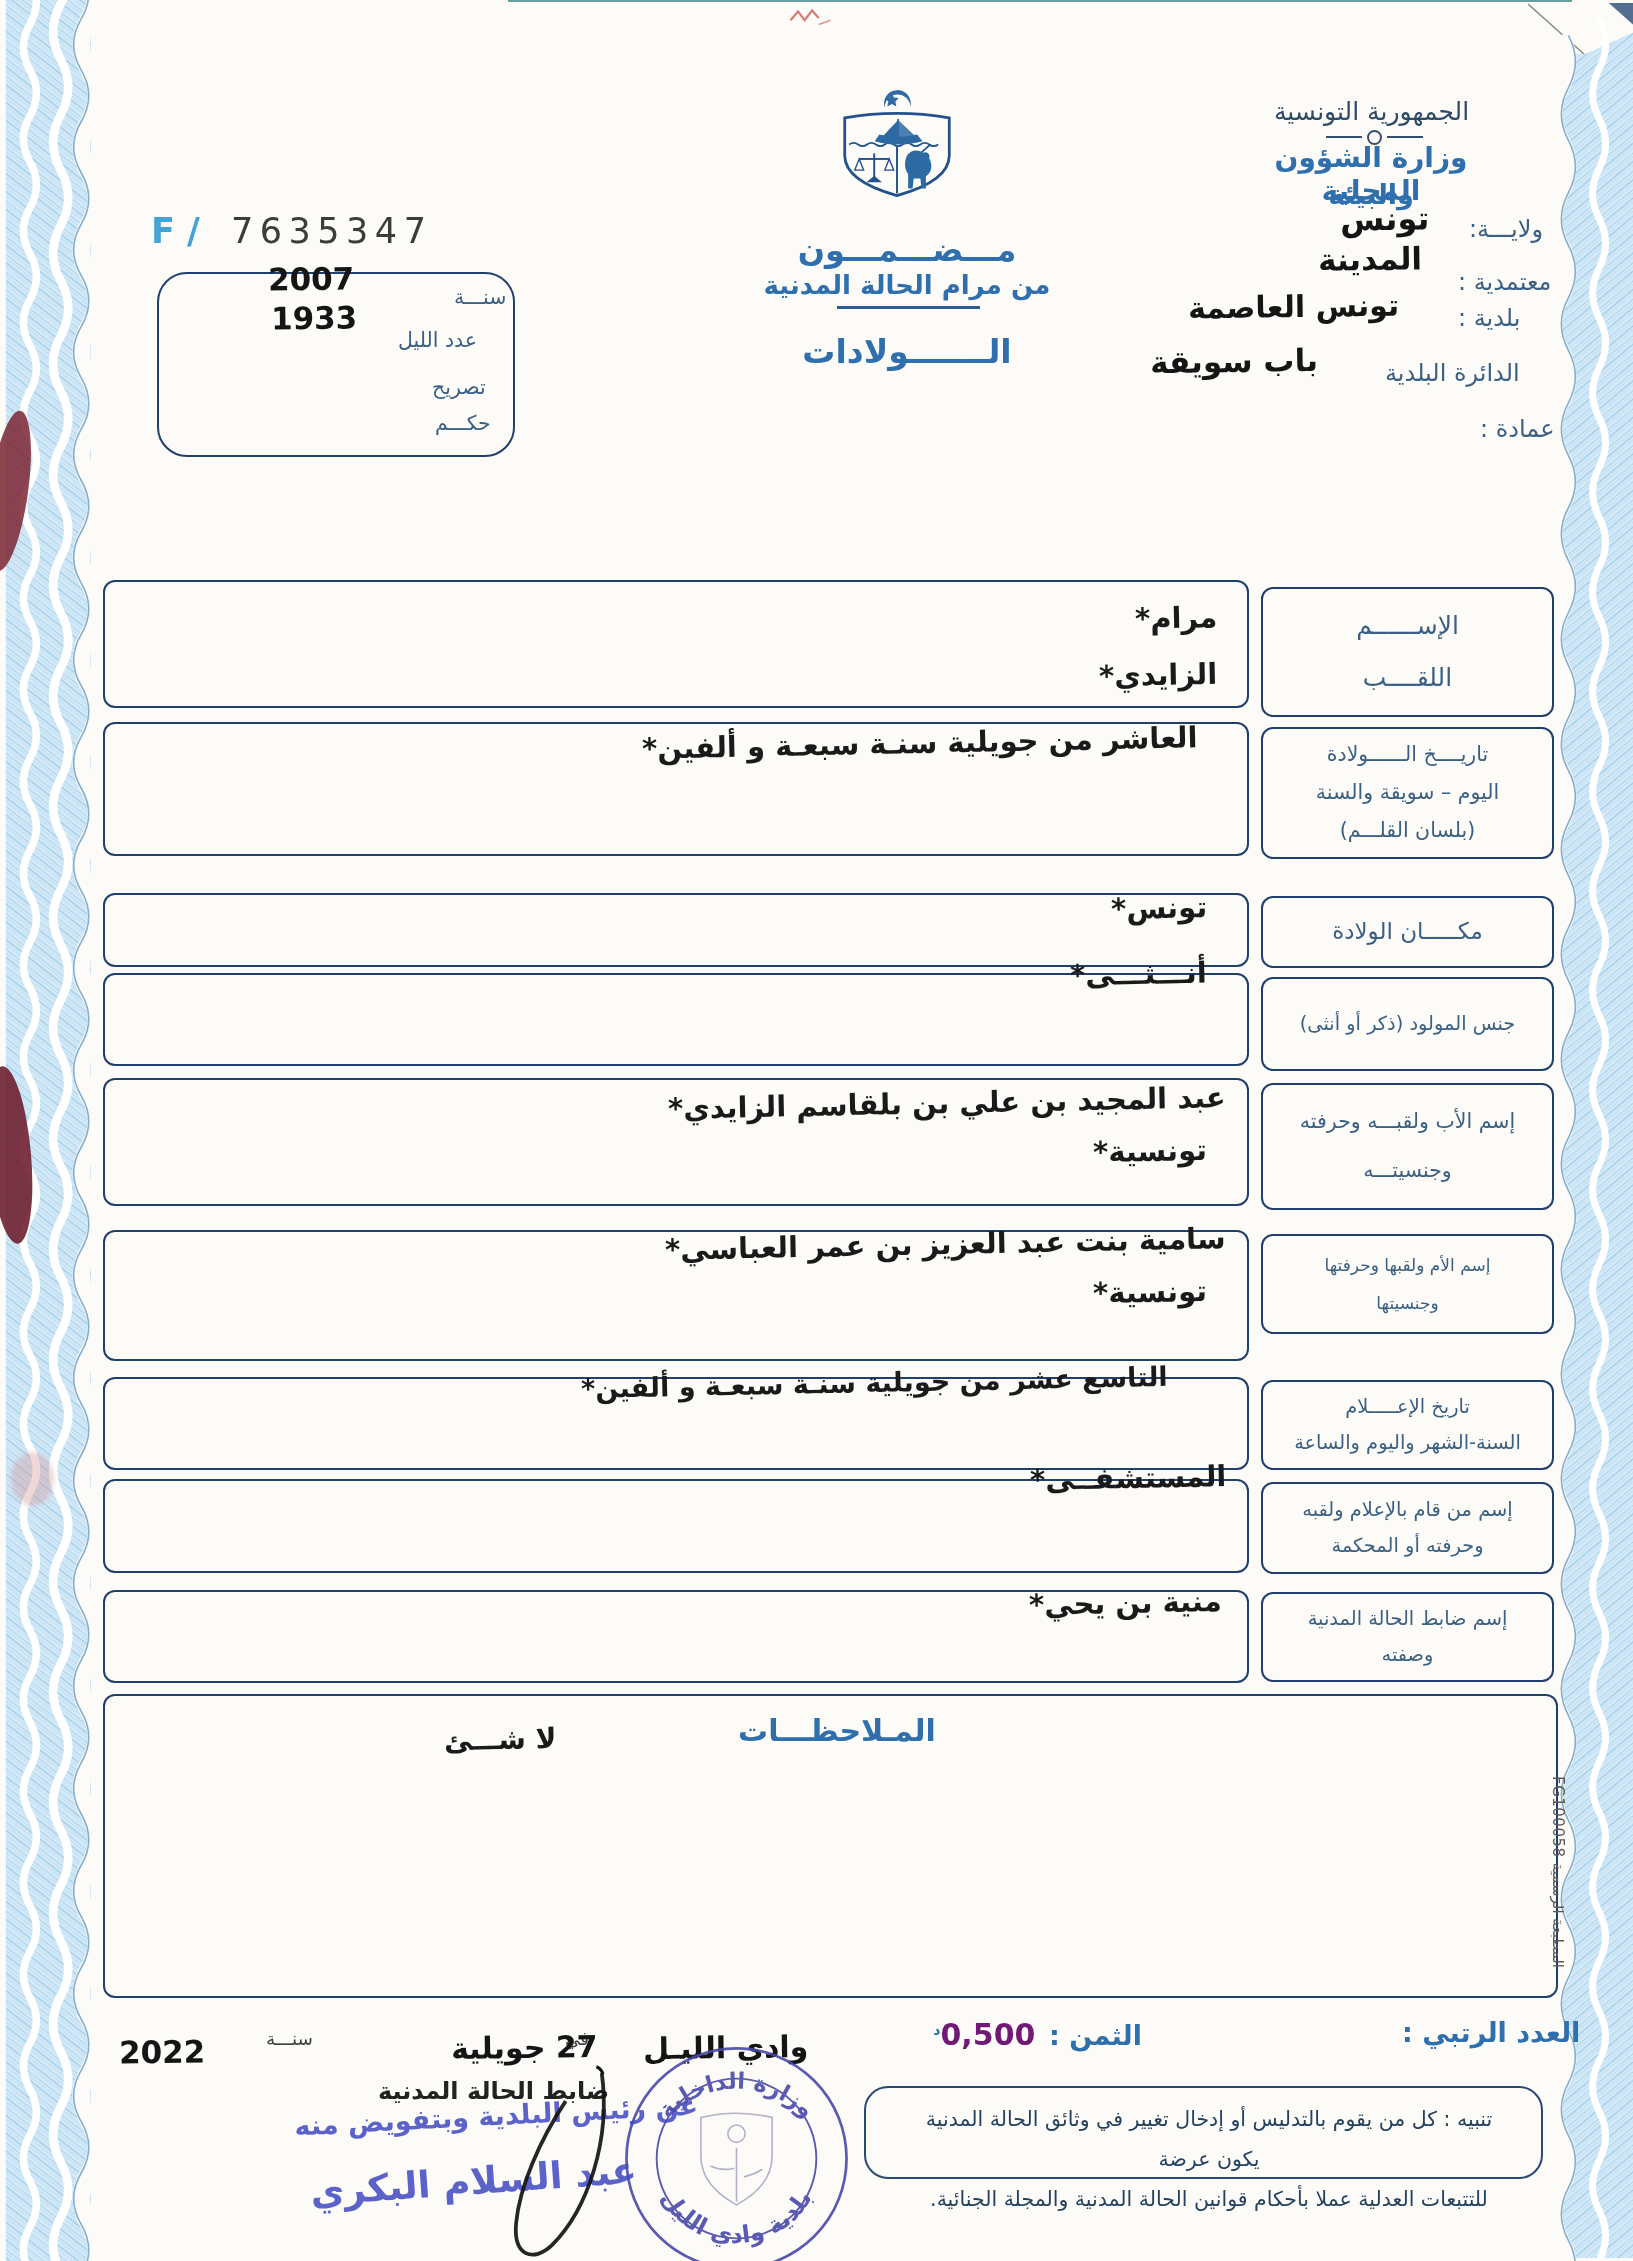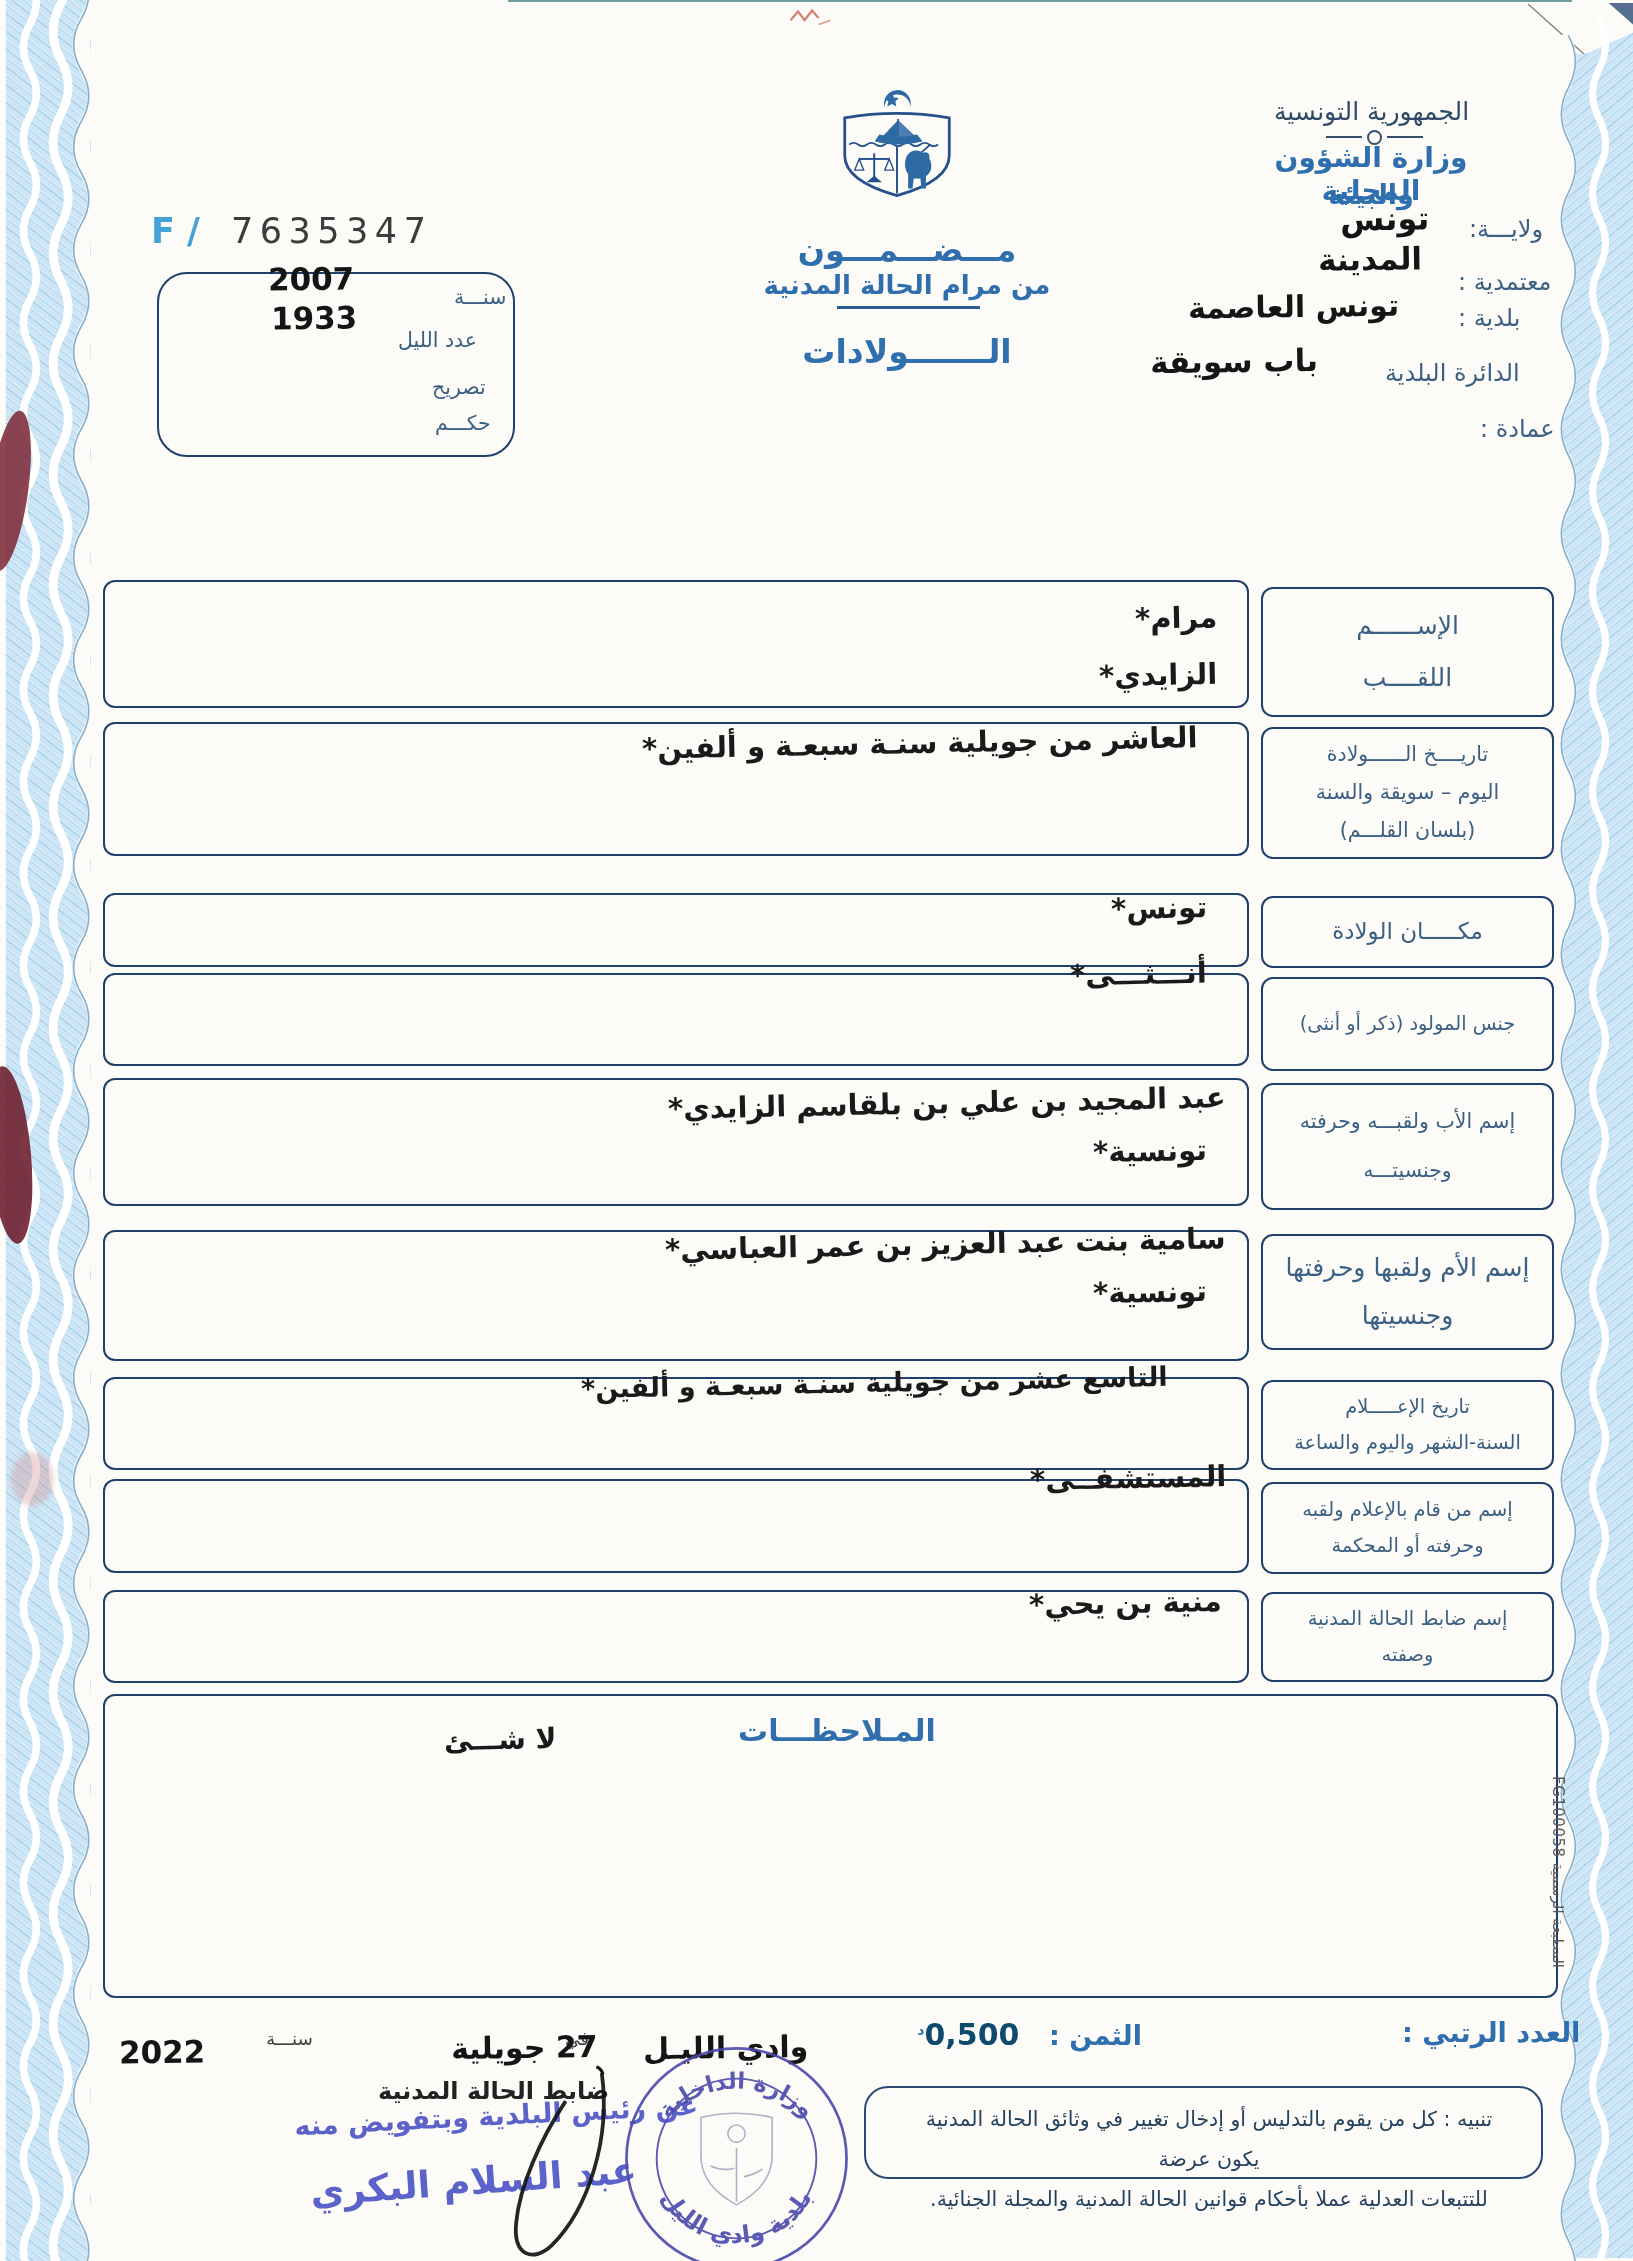--- a/index.html
+++ b/index.html
@@ -165,21 +165,21 @@
 
   <div class="box" style="left:103px;top:1078px;width:1142px;height:124px"></div>
   <div class="box lblbox" style="left:1261px;top:1083px;width:293px;height:127px;font-size:20.5px">
     <span class="ln">إسم الأب ولقبـــه وحرفته</span>
     <span class="ln">وجنسيتـــه</span>
   </div>
   <div class="stamp" style="right:407px;top:1086px">عبد المجيد بن علي بن بلقاسم الزايدي*</div>
   <div class="stamp" style="right:426px;top:1134px">تونسية*</div>
 
   <div class="box" style="left:103px;top:1230px;width:1142px;height:127px"></div>
-  <div class="box lblbox" style="left:1261px;top:1234px;width:293px;height:116px;font-size:25px">
+  <div class="box lblbox" style="left:1261px;top:1234px;width:293px;height:100px;font-size:17px">
     <span class="ln">إسم الأم ولقبها وحرفتها</span>
     <span class="ln">وجنسيتها</span>
   </div>
   <div class="stamp" style="right:407px;top:1227px">سامية بنت عبد العزيز بن عمر العباسي*</div>
   <div class="stamp" style="right:426px;top:1275px">تونسية*</div>
 
   <div class="box" style="left:103px;top:1377px;width:1142px;height:89px"></div>
   <div class="box lblbox" style="left:1261px;top:1380px;width:293px;height:90px;font-size:19.4px">
     <span class="ln">تاريخ الإعـــــلام</span>
     <span class="ln">السنة-الشهر واليوم والساعة</span>
@@ -200,21 +200,21 @@
   </div>
   <div class="stamp" style="right:411px;top:1586px">منية بن يحي*</div>
 
   <div class="box" style="left:103px;top:1694px;width:1451px;height:300px"></div>
   <div class="abs blue bold" style="left:738px;top:1713px;font-size:30px;letter-spacing:1.1px">المـلاحظـــات</div>
   <div class="stamp" style="left:444px;top:1723px;font-size:28px">لا شـــئ</div>
 
   <div class="abs blue bold nowrap" style="left:1402px;top:2017px;font-size:27px">العدد الرتبي :</div>
   <div class="abs nowrap" style="right:491px;top:2017px;font-size:27px">
     <span class="blue bold">الثمن :</span>
-    <span class="bold" style="color:#0c4a6e;font-size:30px;margin-right:21px">0,500</span><sup class="unit">د</sup>
+    <span class="bold" style="color:#701a75;font-size:30px;margin-right:5px">0,500</span><sup class="unit">د</sup>
   </div>
 
   <div class="abs" style="left:864px;top:2086px;width:679px;height:93px;border:2.2px solid #2a4a73;border-radius:24px;box-sizing:border-box;padding:12px 25px 0 36px;text-align:center">
     <div style="font-size:20.5px;color:#24425f;line-height:1.95">
       <span>تنبيه : كل من يقوم بالتدليس أو إدخال تغيير في وثائق الحالة المدنية يكون عرضة</span><br>
       <span>للتتبعات العدلية عملا بأحكام قوانين الحالة المدنية والمجلة الجنائية.</span>
     </div>
   </div>
 
   <div class="hstamp" style="left:643px;top:2030px;font-size:30px">وادي الليـل</div>

